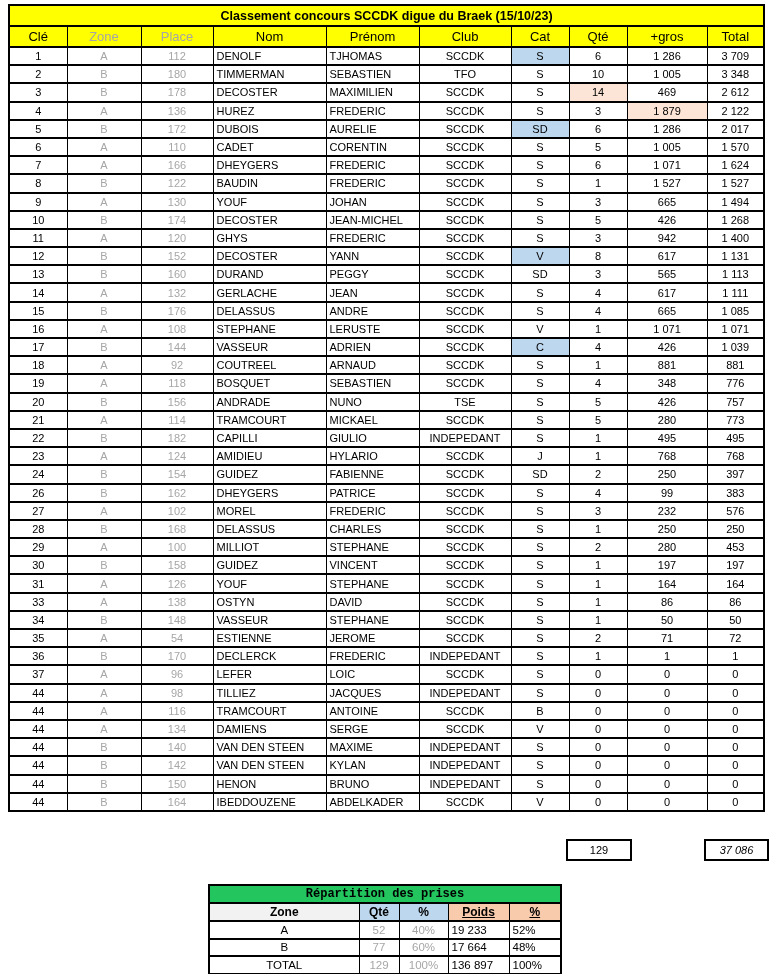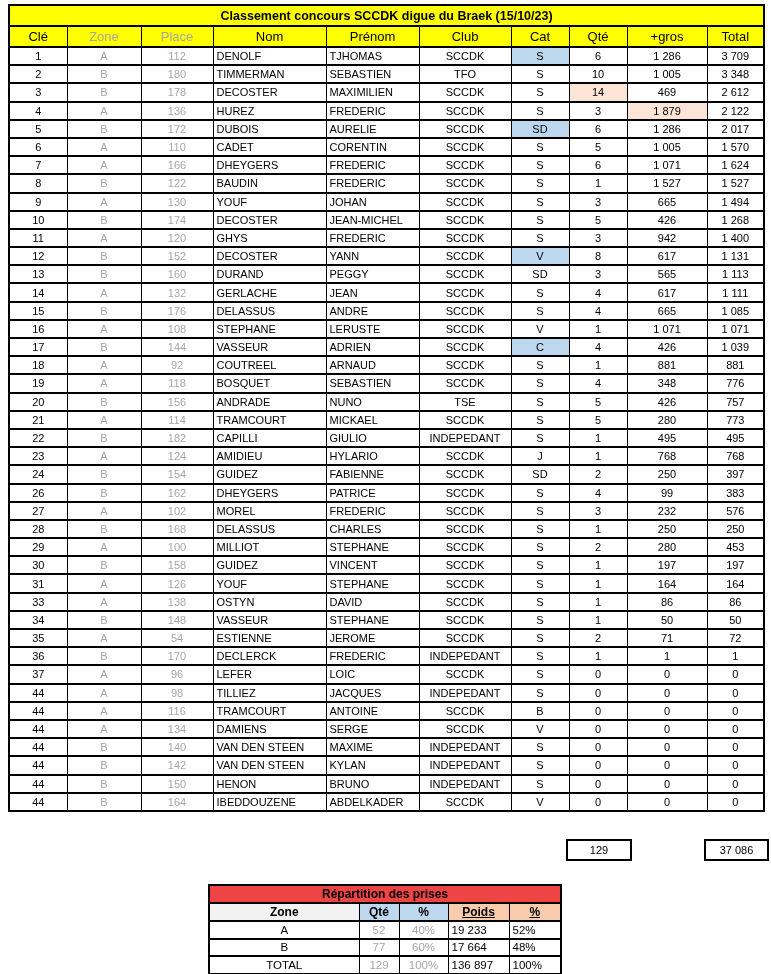--- a/index.html
+++ b/index.html
@@ -27,30 +27,30 @@
   .c3,.c4{text-align:left !important;padding-left:3px;}
   .hl-blue{background:#bdd7ee;}
   .hl-peach{background:#fce4d6;}
 
   
   .total-box{
     position:absolute;border:2px solid #000;background:#fff;
     height:18px;line-height:18px;text-align:center;font-size:11px;
   }
   .total-box.qte{left:566px;top:839px;width:62px;}
-  .total-box.grand{left:704px;top:839px;width:61px;}
+  .total-box.grand{left:704px;top:839px;width:61px;font-style:italic;}
 
   
   .summary{position:absolute;left:208px;top:884px;width:352px;border:2px solid #000;}
   .summary th,.summary td{
     border-left:1px solid #000;border-right:1px solid #000;
     border-top:2px solid #000;border-bottom:2px solid #000;
     text-align:center;font-size:11.5px;
   }
-  .summary .s-title th{background:#ef4444;font-weight:bold;font-size:12px;height:14px;border:2px solid #000;}
+  .summary .s-title th{background:#22c55e;font-weight:bold;font-size:12px;height:14px;border:2px solid #000;font-family:Liberation Mono, monospace;}
   .summary .s-head th{font-weight:bold;font-size:12px;height:14px;}
   .summary .s-head .gray-hd{background:#f2f2f2;}
   .summary .s-head .blue-hd{background:#bdd7ee;}
   .summary .s-head .peach-hd{background:#f8cbad;text-decoration:underline;}
   .summary tbody td{height:13.5px;background:#fff;}
 </style>
 </head>
 <body>
 
 <div class="sheet">

